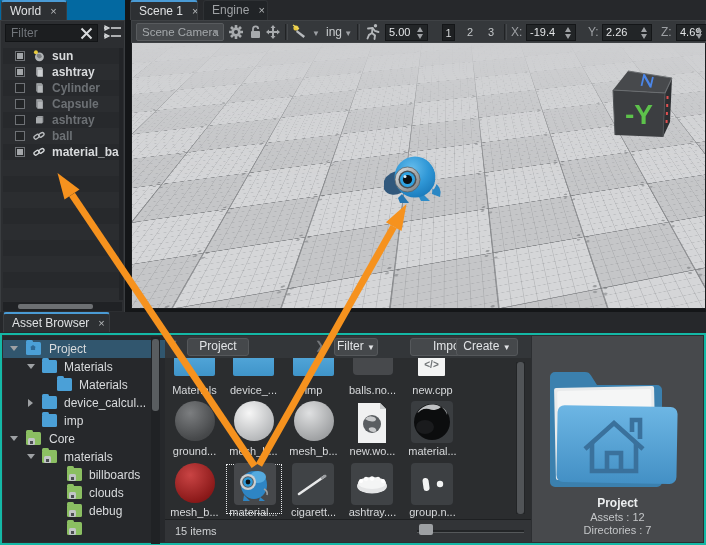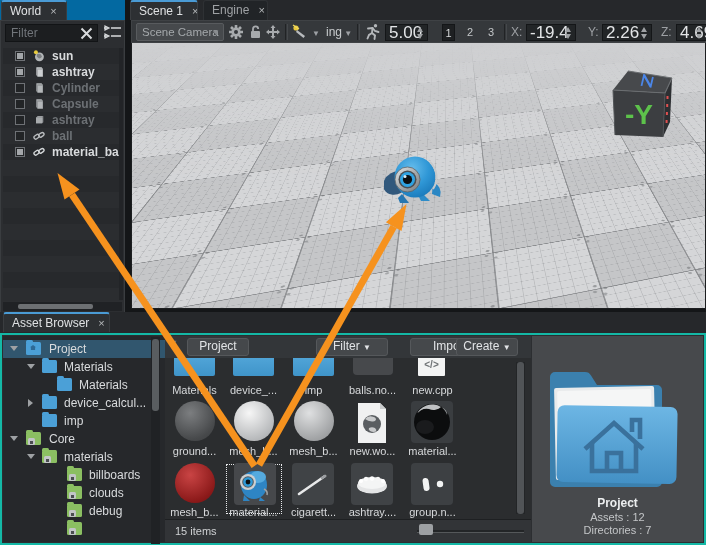--- a/index.html
+++ b/index.html
@@ -57,21 +57,21 @@
   transform-origin:0 0;
   transform: matrix3d(0.71280958,-0.05536142,0,0.00025394, -0.23923,0.16504783,0,-0.0007571, 0,0,1,0, 272.2,141.2,0,1) translate(-1536px,-2048px);
 }
 #fog { position:absolute; left:0; top:0; right:0; height:170px; 
   background:linear-gradient(to bottom, rgba(206,207,209,.98) 0, rgba(206,207,209,.85) 18px,
     rgba(206,207,209,.45) 60px, rgba(206,207,209,.12) 110px, rgba(206,207,209,0) 155px); }
 
 
 .tbtext { position:absolute; color:#9da0a4; font-size:12px; top:4px; }
 .spin { position:absolute; top:3px; height:17px; background:#222527; border:1px solid #141618;
-  color:#e3e5e7; font-size:17px; line-height:15px; padding:0 3px; }
+  color:#e3e5e7; font-size:11px; line-height:15px; padding:0 3px; }
 .spin .arr { position:absolute; right:2px; top:1px; width:9px; height:14px; }
 .spin .arr::before { content:""; position:absolute; left:1px; top:1px; width:0; height:0;
   border-left:3.5px solid transparent; border-right:3.5px solid transparent; border-bottom:5px solid #9ea1a4; }
 .spin .arr::after { content:""; position:absolute; left:1px; bottom:1px; width:0; height:0;
   border-left:3.5px solid transparent; border-right:3.5px solid transparent; border-top:5px solid #9ea1a4; }
 
 
 #assets { left:0; top:312px; width:706px; height:233px; background:#26282b; }
 #abody { position:absolute; left:0; top:21px; right:0; bottom:0; background:#2c2e31; border:2px solid #14b8a6; }
 #atree { position:absolute; left:1px; top:1px; width:162px; bottom:1px; background:#26282b; }
@@ -370,21 +370,21 @@
         </div>
       <div class="trow">
           <span class="tf tf-green tf-lock" style="left:64px"></span>
         </div>
     </div>
     <div id="agrid">
       <div id="agtoolbar">
         <div class="abs" style="left:4px;top:3px;color:#73767a;font-size:11px;">❮</div>
         <div class="abs" style="left:150px;top:3px;color:#73767a;font-size:11px;">❯</div>
         <div class="btn" style="left:22px; width:62px;">Project</div>
-        <div class="btn" style="left:151px; width:72px;">Filter <span style="font-size:8px">▼</span></div>
+        <div class="btn" style="left:169px; width:44px;">Filter <span style="font-size:8px">▼</span></div>
         <div class="btn" style="left:245px; width:80px;">Import</div>
         <div class="btn" style="left:291px; width:62px;">Create <span style="font-size:8px">▼</span></div>
       </div>
       <div id="agitems">
 
         <div class="abs" style="left:9px;top:-14px;width:41px;height:32px;background:linear-gradient(#5db0e2,#3f94c9);border-radius:2px;"></div>
         <div class="abs" style="left:68px;top:-14px;width:41px;height:32px;background:linear-gradient(#5db0e2,#3f94c9);border-radius:2px;"></div>
         <div class="abs" style="left:128px;top:-14px;width:41px;height:32px;background:linear-gradient(#5db0e2,#3f94c9);border-radius:2px;"></div>
         <div class="abs" style="left:188px;top:-24px;width:40px;height:41px;background:#47494c;border-radius:4px;"></div>
         <div class="abs" style="left:253px;top:-22px;width:27px;height:40px;background:#f2f3f3;border-radius:1px;">

